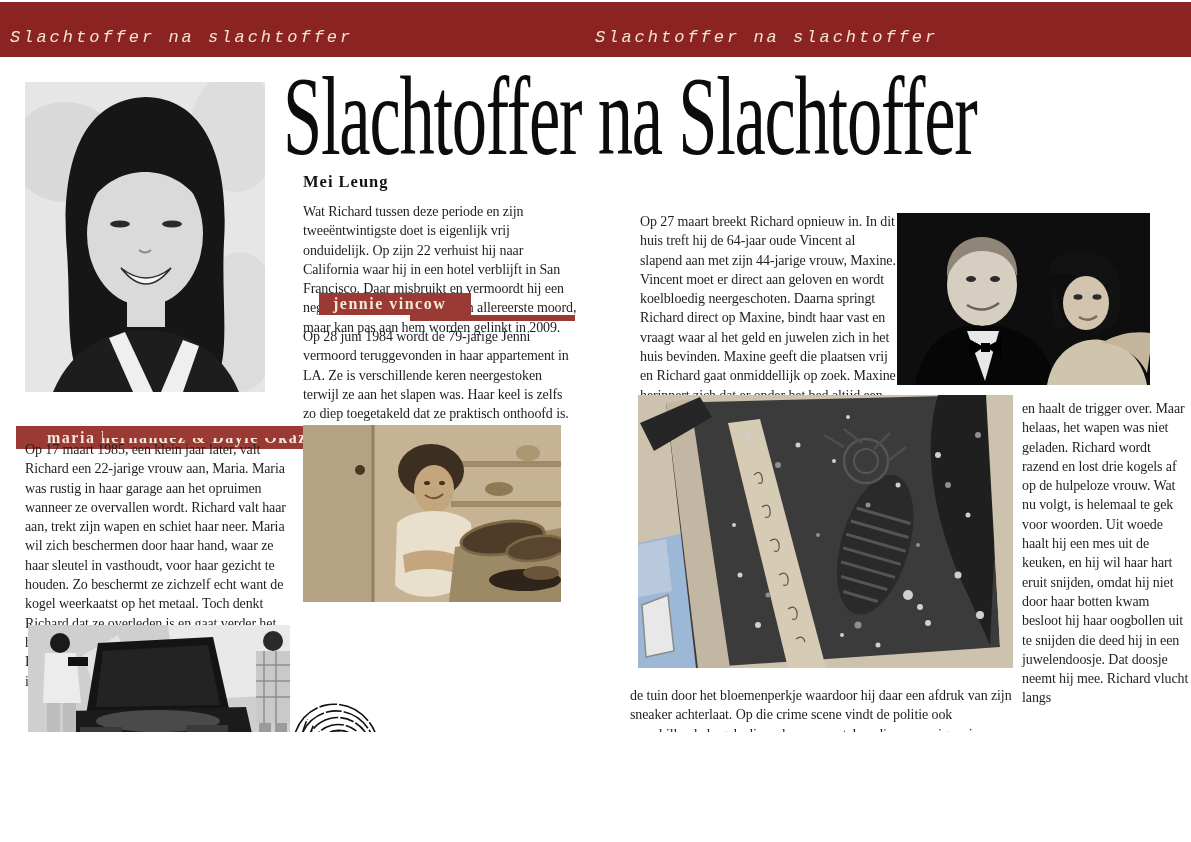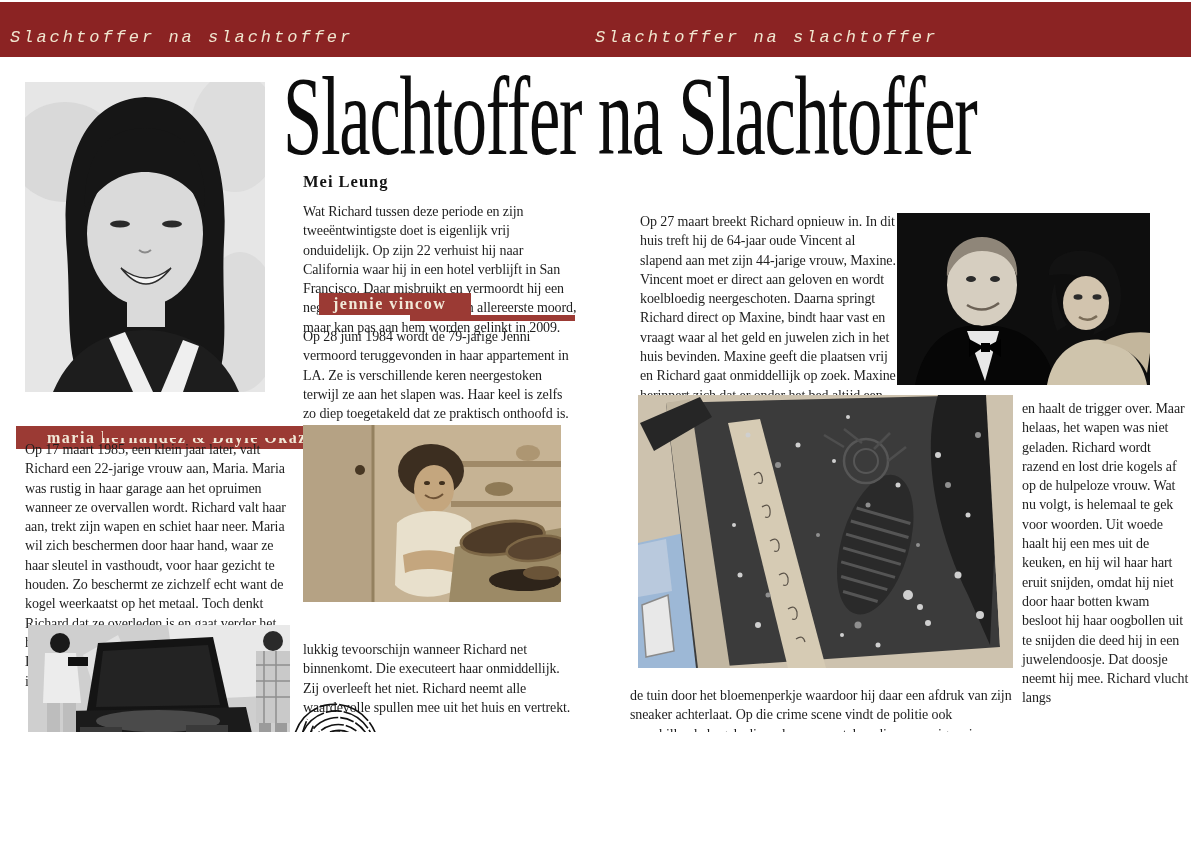--- a/index.html
+++ b/index.html
@@ -124,21 +124,20 @@
       <polygon points="152,122 258,103 258,177 146,177" fill="#9c8a66"></polygon>
       <g transform="rotate(-8 200 115)">
         <ellipse cx="200" cy="113" rx="42" ry="16" fill="#4e3b28" stroke="#7d6746" stroke-width="3"></ellipse>
         <ellipse cx="232" cy="128" rx="30" ry="12" fill="#5a4530" stroke="#7d6746" stroke-width="2.5"></ellipse>
       </g>
       <ellipse cx="222" cy="155" rx="36" ry="11" fill="#2e241a"></ellipse>
       <ellipse cx="238" cy="148" rx="18" ry="7" fill="#6a5438"></ellipse>
     </svg>
   </div>
 
-  <div class="body-text" style="left:303px;top:640px;width:274px;">lukkig tevoorschijn wanneer Richard net binnenkomt. Die executeert haar onmiddellijk. Zij overleeft het niet. Richard neemt alle waardevolle spullen mee uit het huis en vertrekt.</div>
 
   <div class="photo" style="left:290px;top:697px;width:92px;height:102px;">
     <svg viewBox="0 0 92 102">
       <g fill="none" stroke="#111111" transform="rotate(-14 46 54)">
         <ellipse cx="48" cy="56" rx="8" ry="7" stroke-width="1.6" stroke-dasharray="10 2"></ellipse>
         <ellipse cx="48" cy="56" rx="13" ry="12" stroke-width="1.6" stroke-dasharray="12 2 6 2"></ellipse>
         <ellipse cx="48" cy="56" rx="18" ry="17" stroke-width="1.6" stroke-dasharray="16 2 8 2"></ellipse>
         <ellipse cx="48" cy="56" rx="23" ry="22" stroke-width="1.6" stroke-dasharray="20 2 10 2"></ellipse>
         <ellipse cx="48" cy="56" rx="28" ry="28" stroke-width="1.6" stroke-dasharray="24 2 12 2"></ellipse>
         <ellipse cx="48" cy="55" rx="33" ry="34" stroke-width="1.6" stroke-dasharray="28 2 14 2"></ellipse>

